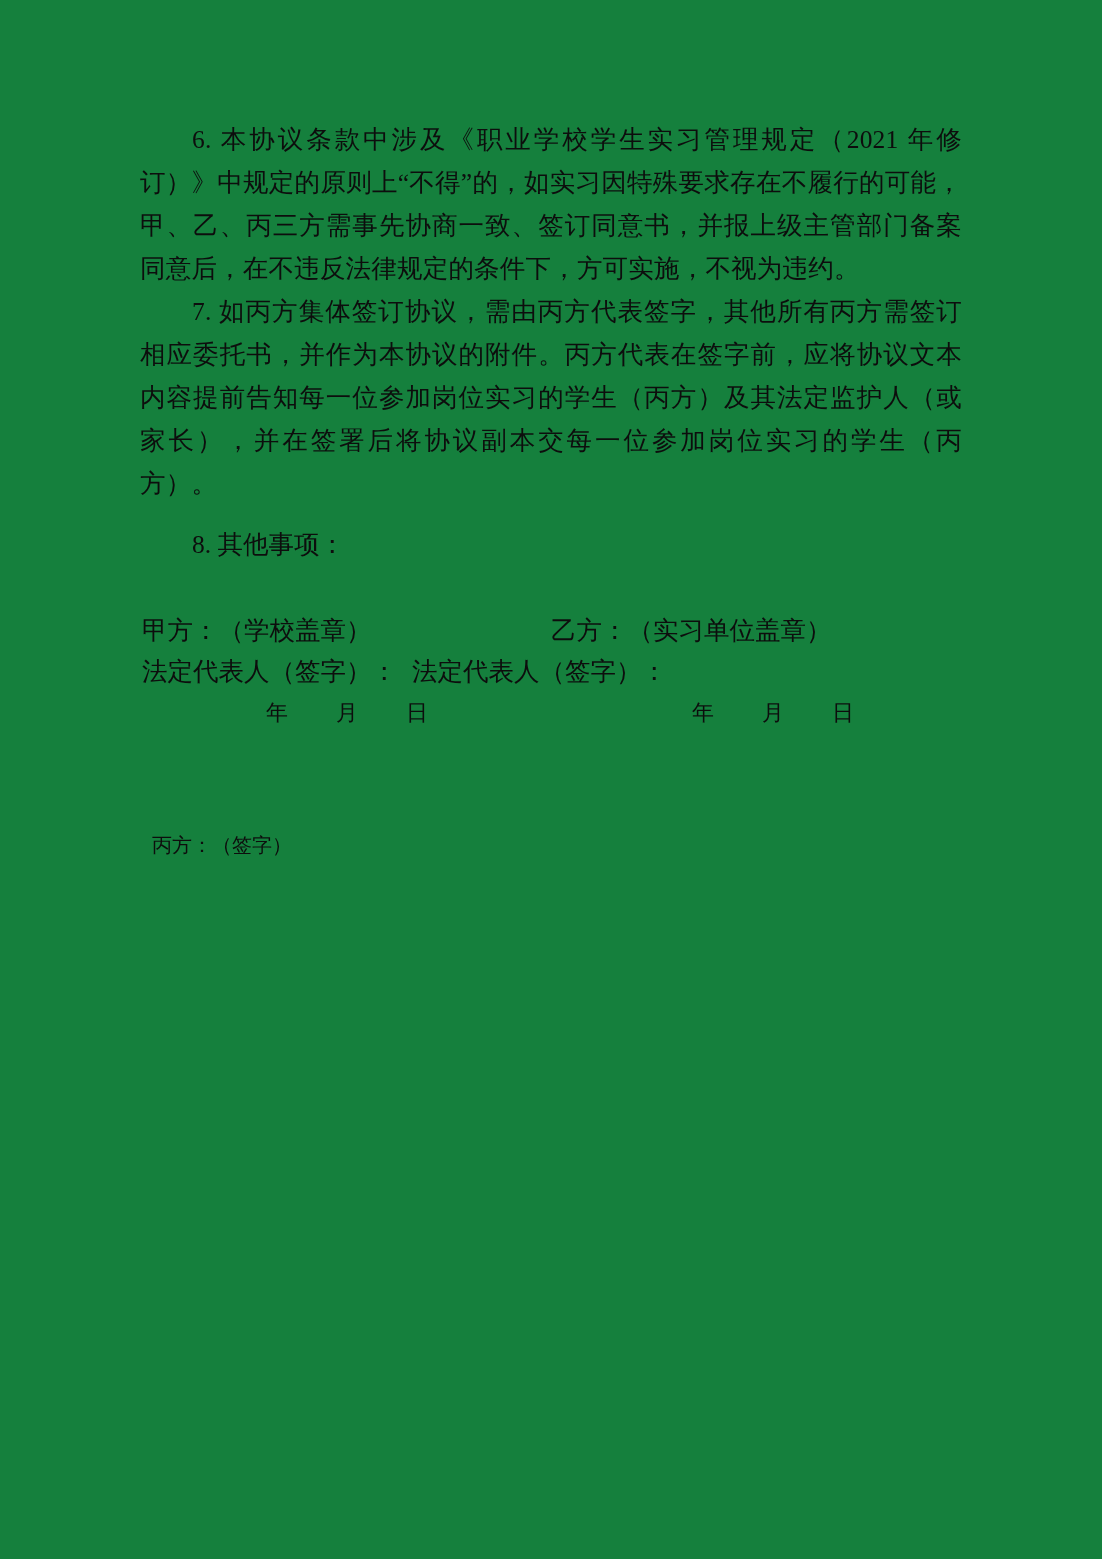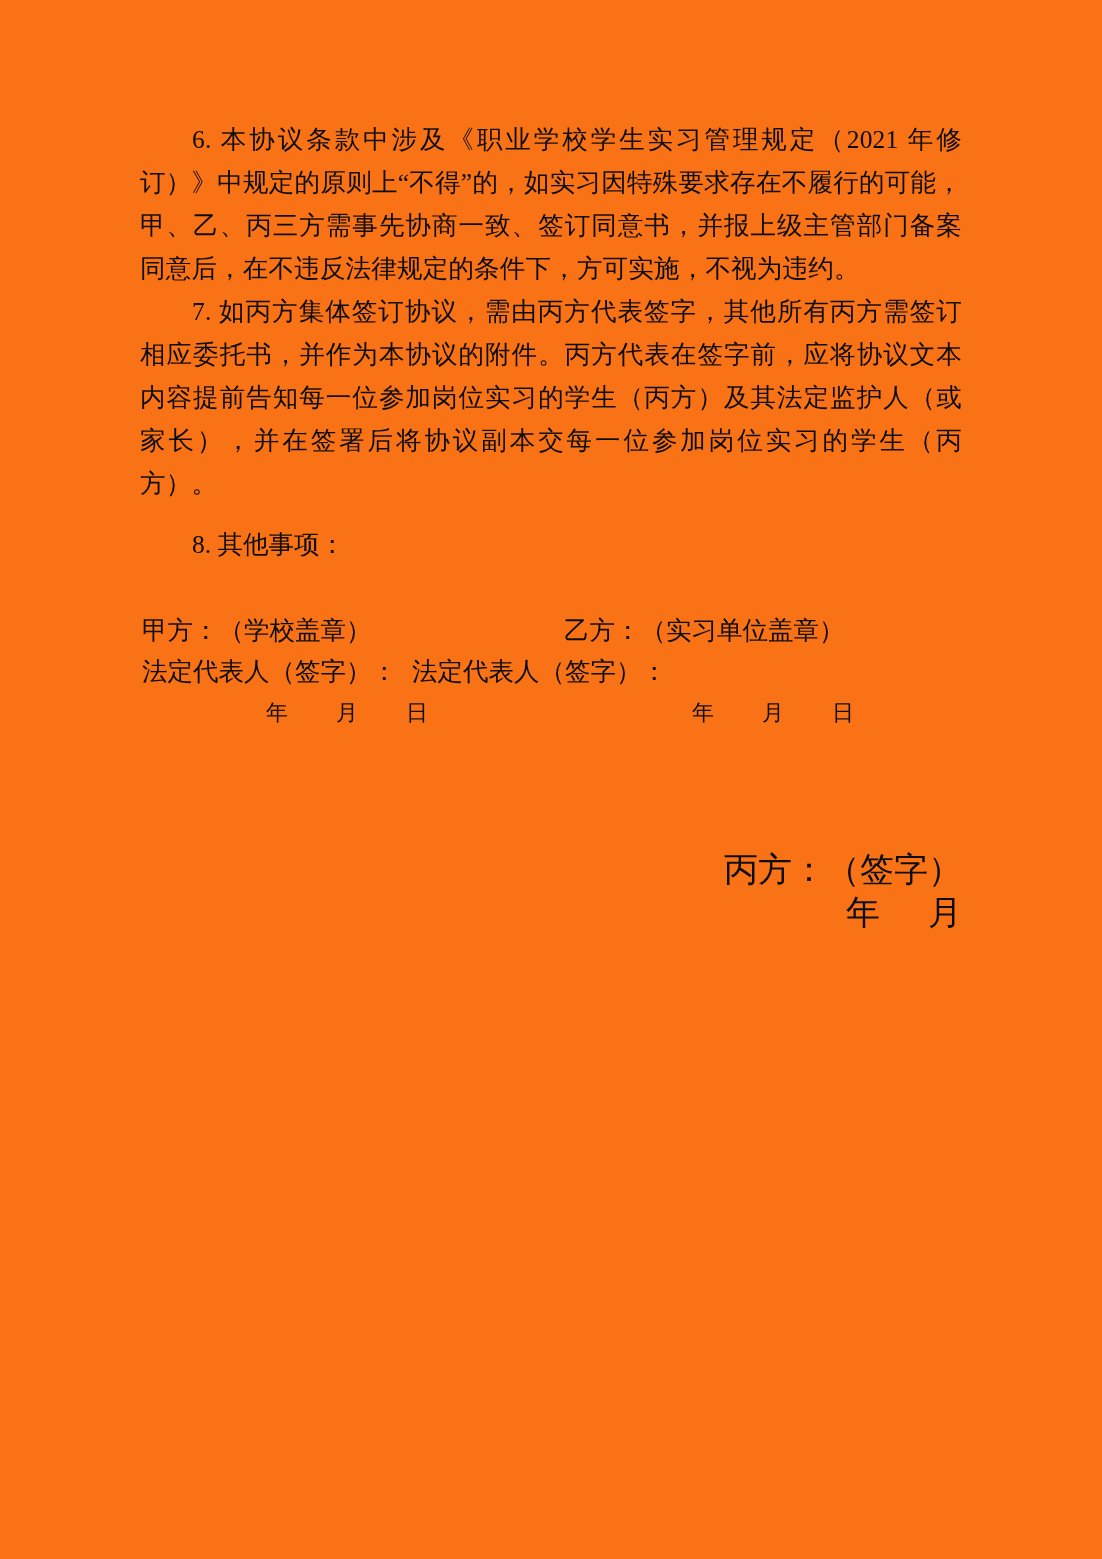--- a/index.html
+++ b/index.html
@@ -13,21 +13,21 @@
     font-family: "Liberation Serif", "DejaVu Serif", serif;
     color: #0d0d0d;
     position: relative;
     overflow: hidden;
   }
   .page {
     position: absolute;
     left: 0; top: 0;
     width: 1102px;
     height: 1559px;
-    background: #f97316;
+    background: #15803d;
   }
   .content {
     position: absolute;
     left: 140px;
     top: 118px;
     width: 822px;
   }
   .para {
     font-size: 25.5px;
     line-height: 43px;
@@ -55,21 +55,21 @@
     height: 41px;
   }
   .sig-left {
     position: absolute;
     left: 2px;
     top: 0;
     white-space: nowrap;
   }
   .sig-right {
     position: absolute;
-    left: 424px;
+    left: 411px;
     top: 0;
     white-space: nowrap;
   }
   .rep-left {
     position: absolute;
     left: 2px;
     top: 0;
     white-space: nowrap;
   }
   .rep-right {
@@ -94,24 +94,23 @@
     position: absolute;
     left: 552px;
     top: 0;
     white-space: nowrap;
   }
   .date-sep {
     display: inline-block;
     width: 48px;
   }
   .third-block {
-    margin-top: 112px;
-    font-size: 34px;
+    margin-top: 88px;
+    font-size: 20px;
     line-height: 43px;
-    text-align: right;
   }
   .third-label {
     margin-left: 12px;
     white-space: nowrap;
   }
   .third-date {
     margin-left: 50px;
     white-space: nowrap;
   }
 </style>
@@ -145,22 +144,17 @@
         </span>
         <span class="date-right">
           <span>年</span><span class="date-sep"></span><span>月</span><span class="date-sep"></span><span>日</span>
         </span>
       </div>
 
       <div class="third-block">
         <div>
           <span class="third-label">丙方：（签字）</span>
         </div>
-        <div>
-          <span class="third-date">
-            <span>年</span><span class="date-sep"></span><span>月</span>
-          </span>
-        </div>
       </div>
 
     </div>
   </div>
 </div>
 
 </body></html>

